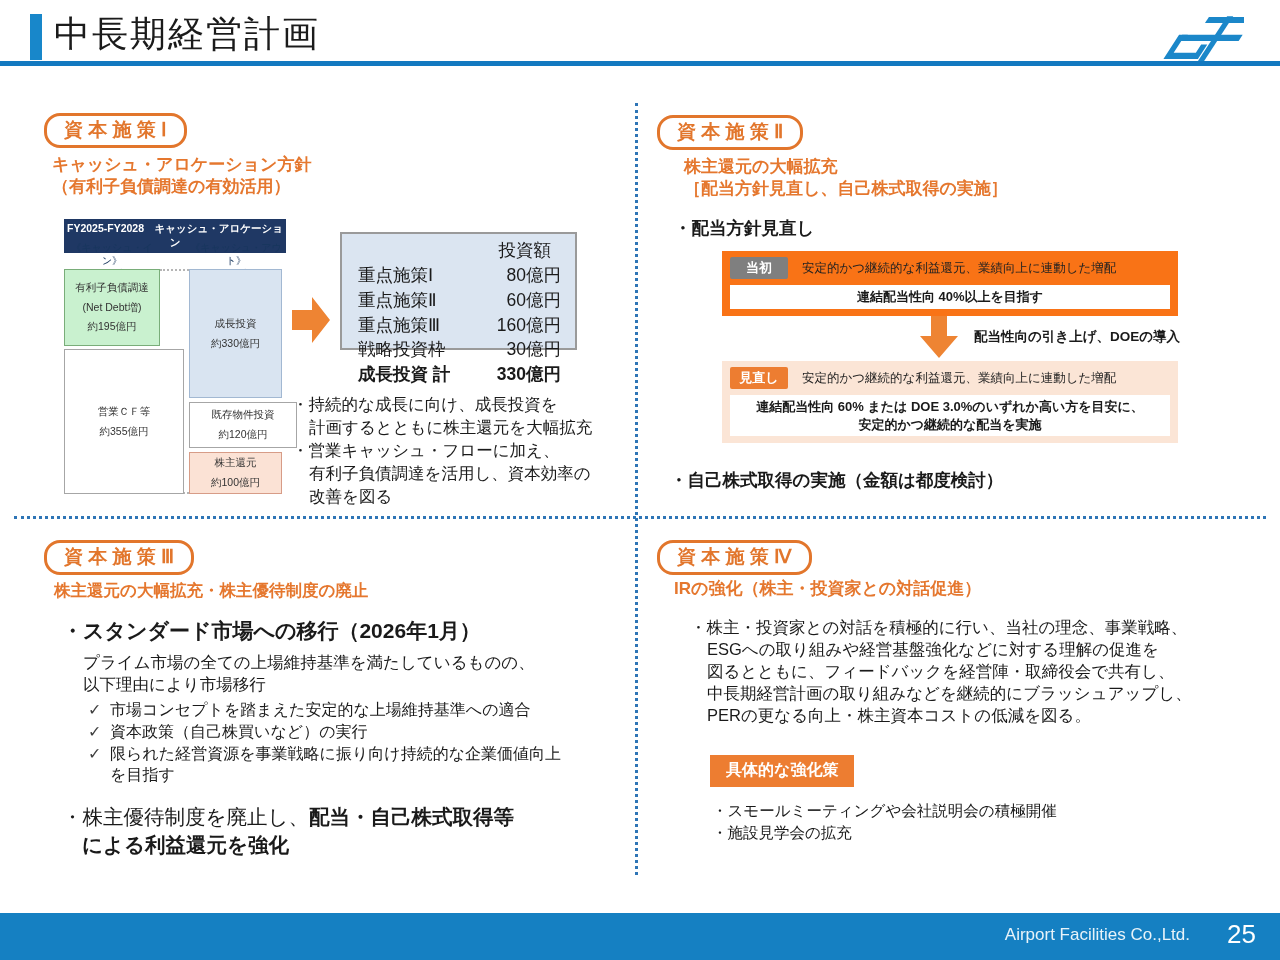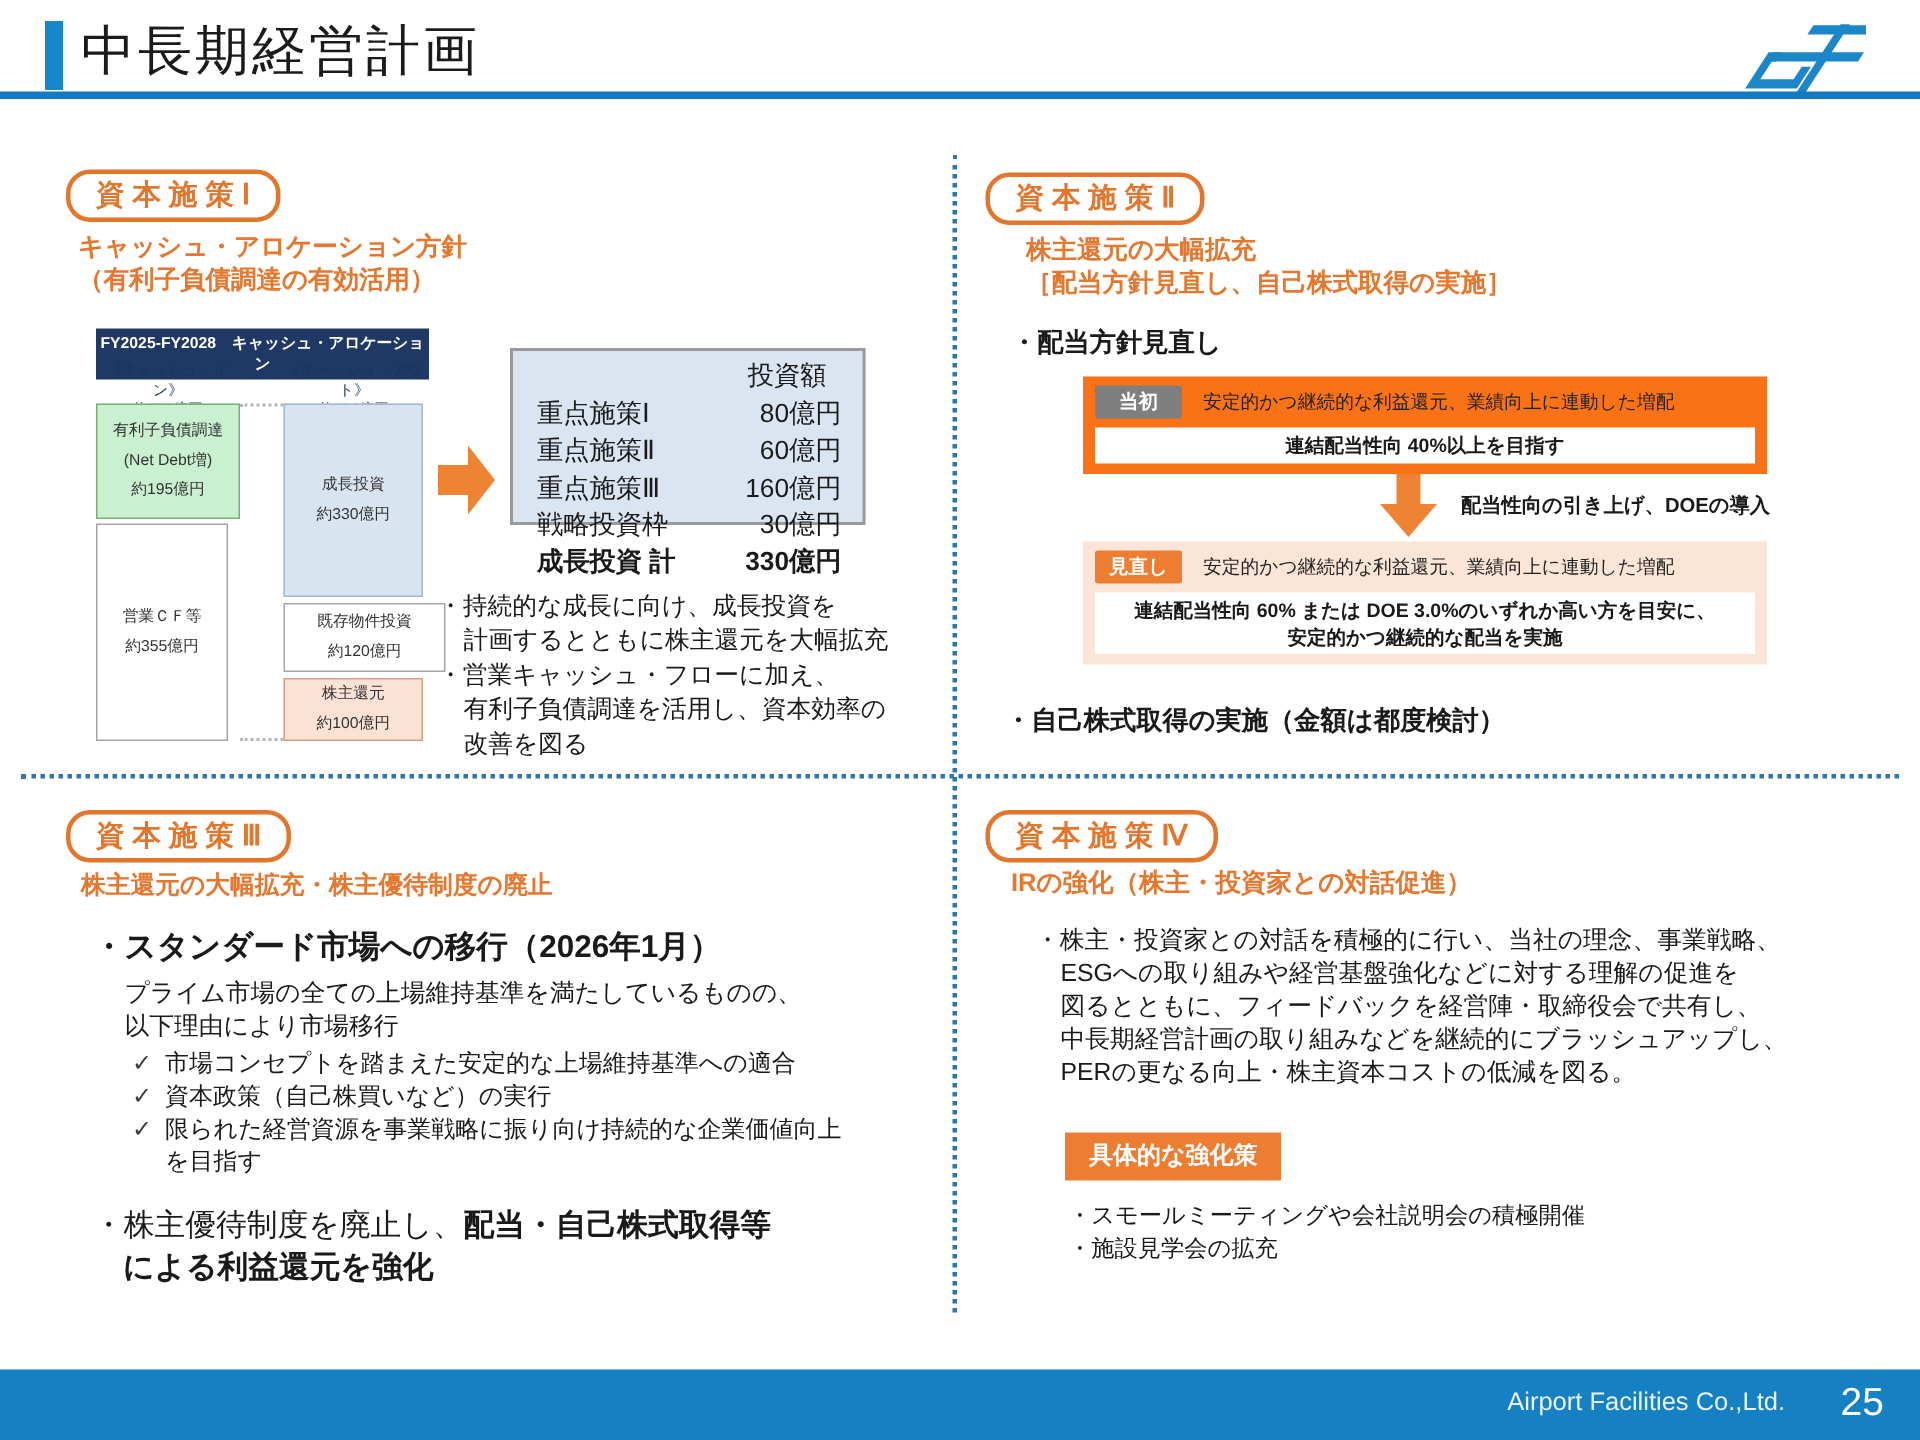--- a/index.html
+++ b/index.html
@@ -24,21 +24,21 @@
   .orange-head { color:#e5772e; font-weight:bold; font-size:17px; line-height:1.3; }
 
   
   .chart { left:64px; top:219px; width:222px; height:278px; font-size:10.5px; }
   .chart-title { position:absolute; left:0; top:0; width:222px; background:#1f3864; color:#fff;
                  font-weight:bold; font-size:10.5px; text-align:center; padding:3px 0; }
   .col-head { position:absolute; text-align:center; color:#17365d; font-size:10px; line-height:1.3; top:22px; }
   .cbox { position:absolute; display:flex; align-items:center; justify-content:center; text-align:center;
           line-height:1.9; color:#333; }
   .box-debt { left:0; top:50px; width:96px; height:77px; background:#c9f1cf; border:1.5px solid #79ad79; }
-  .box-cf { left:0; top:130px; width:88px; height:145px; background:#fff; border:1.5px solid #a6a6a6; }
+  .box-cf { left:0; top:130px; width:120px; height:145px; background:#fff; border:1.5px solid #a6a6a6; }
   .box-growth { left:125px; top:50px; width:93px; height:129px; background:#d9e4f1; border:1.5px solid #a2b8d2; }
   .box-exist { left:125px; top:183px; width:108px; height:46px; background:#fff; border:1.5px solid #a6a6a6; }
   .box-return { left:125px; top:233px; width:93px; height:42px; background:#fbe2d5; border:1.5px solid #d79c87; }
   .conn { position:absolute; left:96px; width:29px; border-top:2px dotted #b5b5b5; }
 
   .arrow-right { left:292px; top:297px; }
   .inv-table { left:340px; top:232px; width:237px; height:118px; background:#dbe5f1; border:2px solid #9a9a9a;
                padding:4px 14px 0 16px; font-size:17.5px; line-height:1.42; }
   .inv-header { text-align:right; padding-right:10px; }
   .inv-row { display:flex; justify-content:space-between; }

